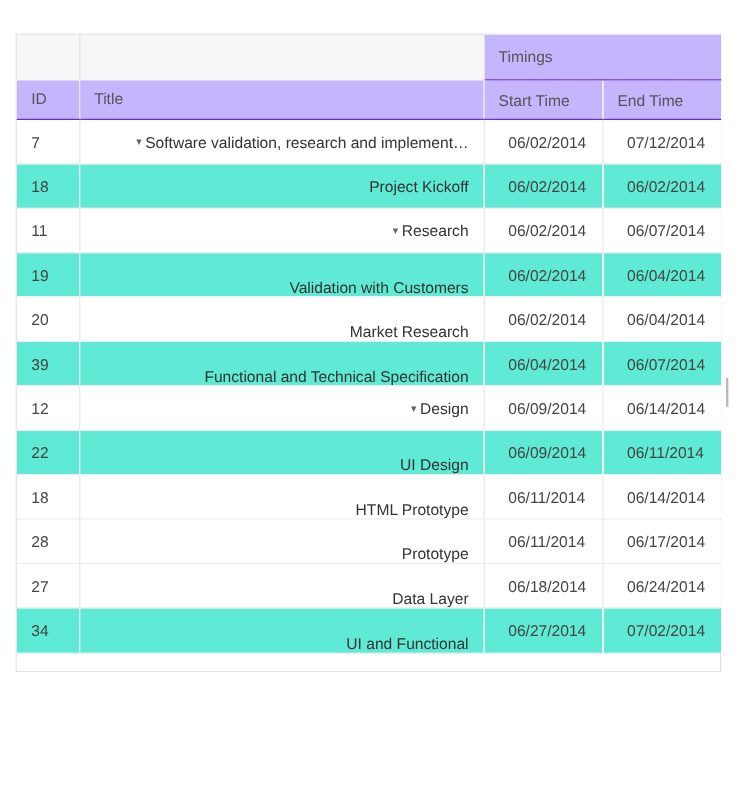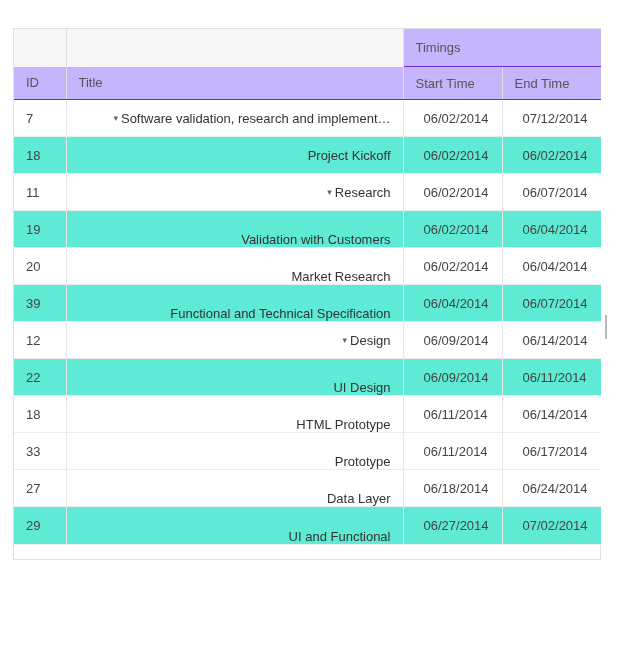--- a/index.html
+++ b/index.html
@@ -204,33 +204,33 @@
           <td class="cell-date">06/09/2014</td>
           <td class="cell-date">06/11/2014</td>
         </tr>
         <tr>
           <td class="cell-id">18</td>
           <td class="cell-title"><span class="title-inner indent-2"><span class="twisty empty"></span><span class="title-text">HTML Prototype</span></span></td>
           <td class="cell-date">06/11/2014</td>
           <td class="cell-date">06/14/2014</td>
         </tr>
         <tr>
-          <td class="cell-id">33</td>
+          <td class="cell-id">28</td>
           <td class="cell-title"><span class="title-inner indent-2"><span class="twisty empty"></span><span class="title-text">Prototype</span></span></td>
           <td class="cell-date">06/11/2014</td>
           <td class="cell-date">06/17/2014</td>
         </tr>
         <tr>
           <td class="cell-id">27</td>
           <td class="cell-title"><span class="title-inner indent-2"><span class="twisty empty"></span><span class="title-text">Data Layer</span></span></td>
           <td class="cell-date">06/18/2014</td>
           <td class="cell-date">06/24/2014</td>
         </tr>
         <tr class="alt">
-          <td class="cell-id">29</td>
+          <td class="cell-id">34</td>
           <td class="cell-title"><span class="title-inner indent-2"><span class="twisty empty"></span><span class="title-text">UI and Functional</span></span></td>
           <td class="cell-date">06/27/2014</td>
           <td class="cell-date">07/02/2014</td>
         </tr>
       </tbody>
   </table>
   <div class="filler"></div>
 </div>
 
 <div class="edge-marker"></div>

